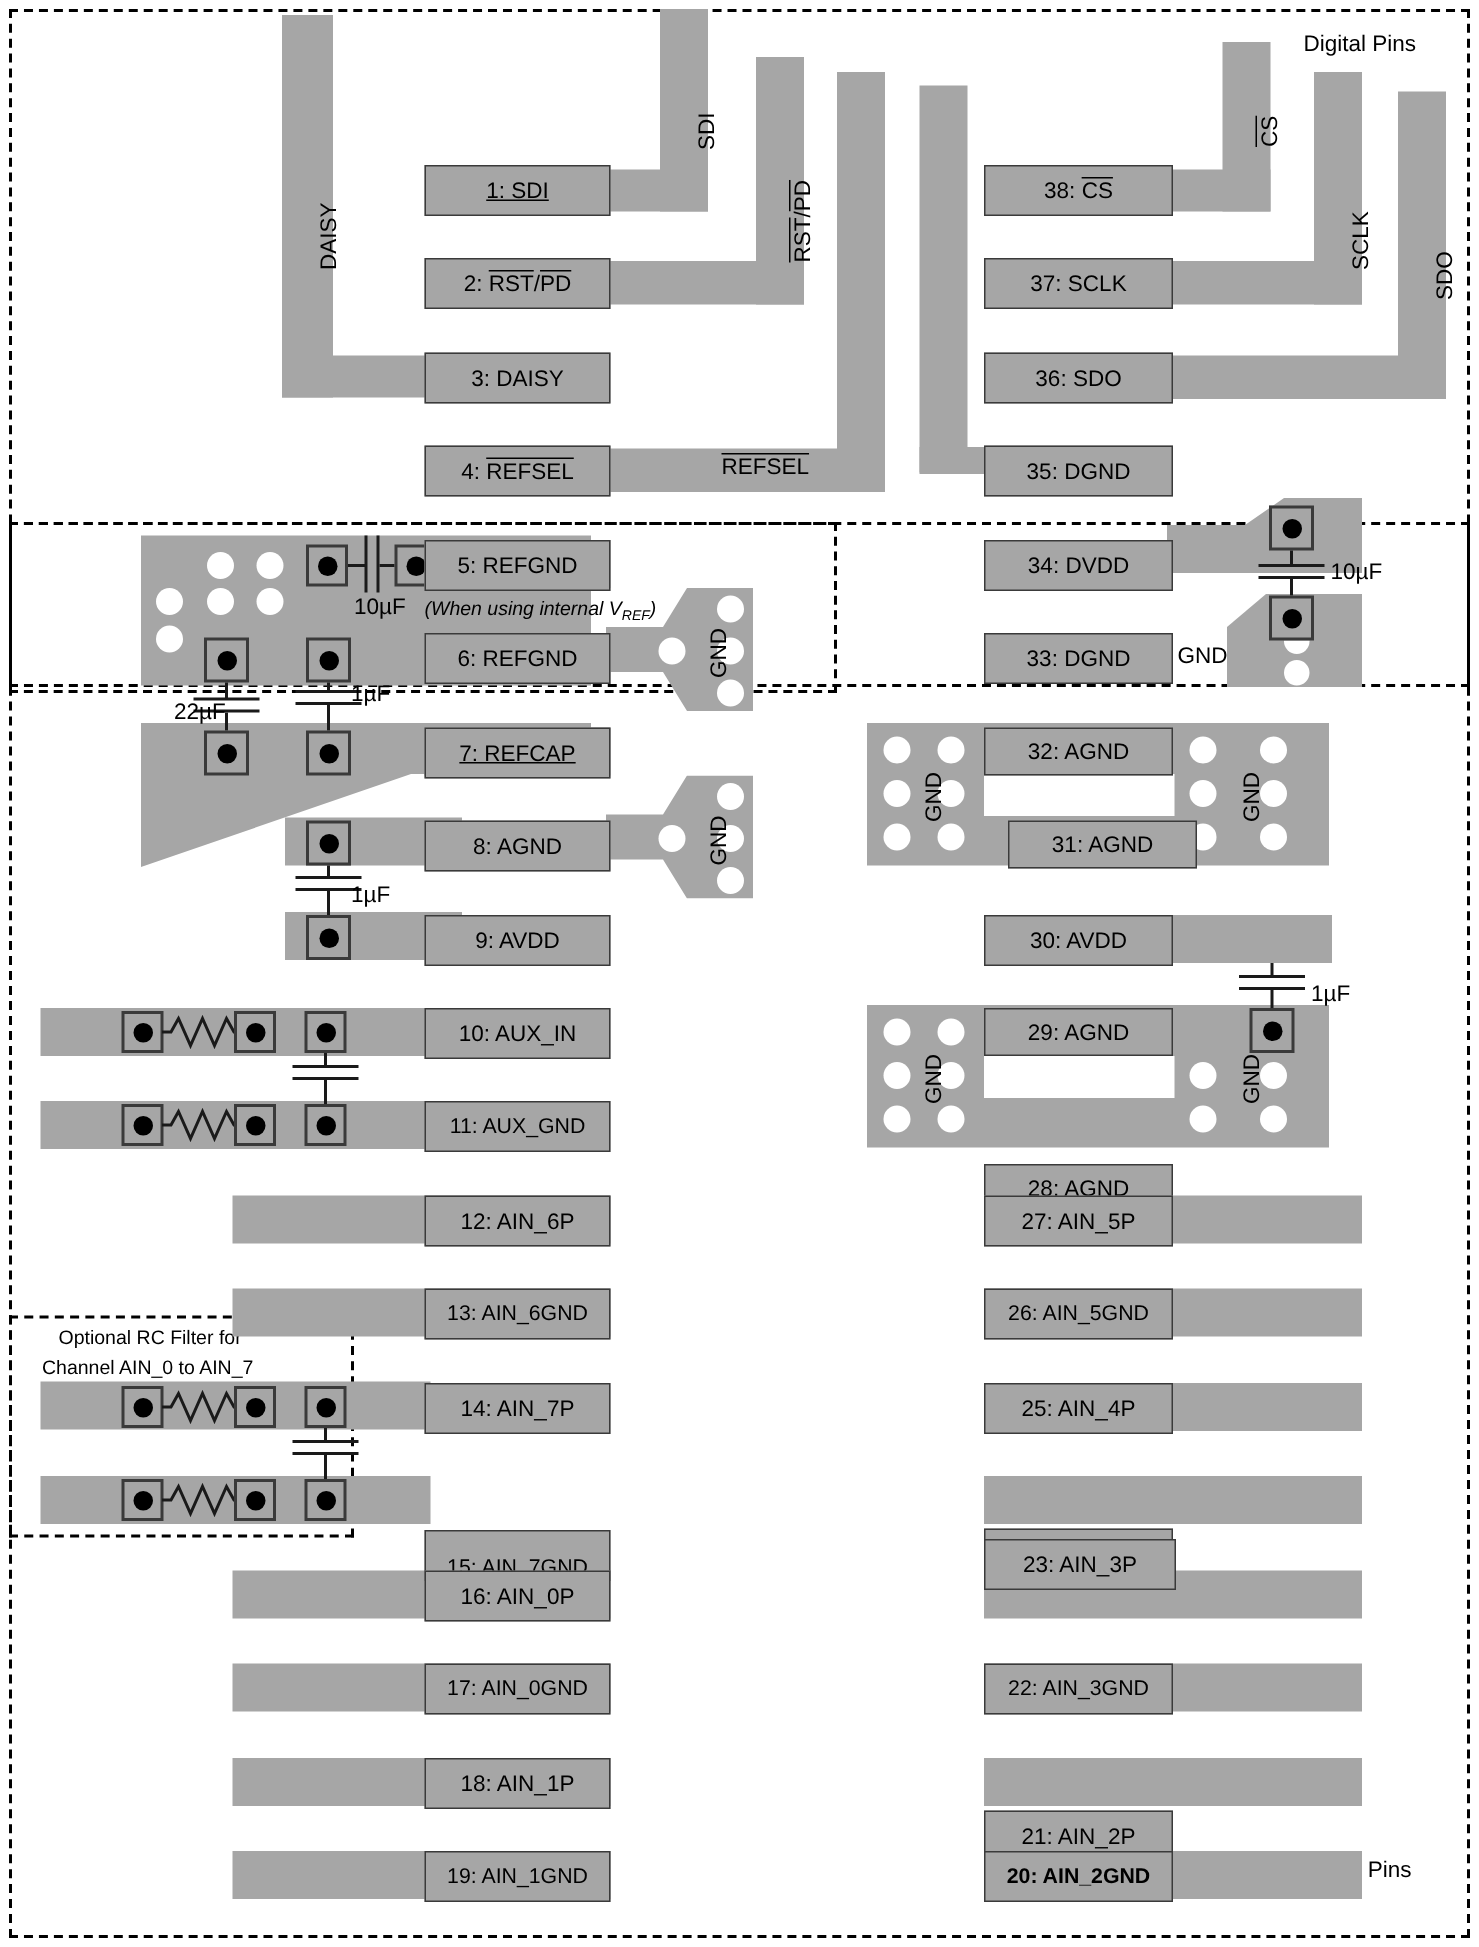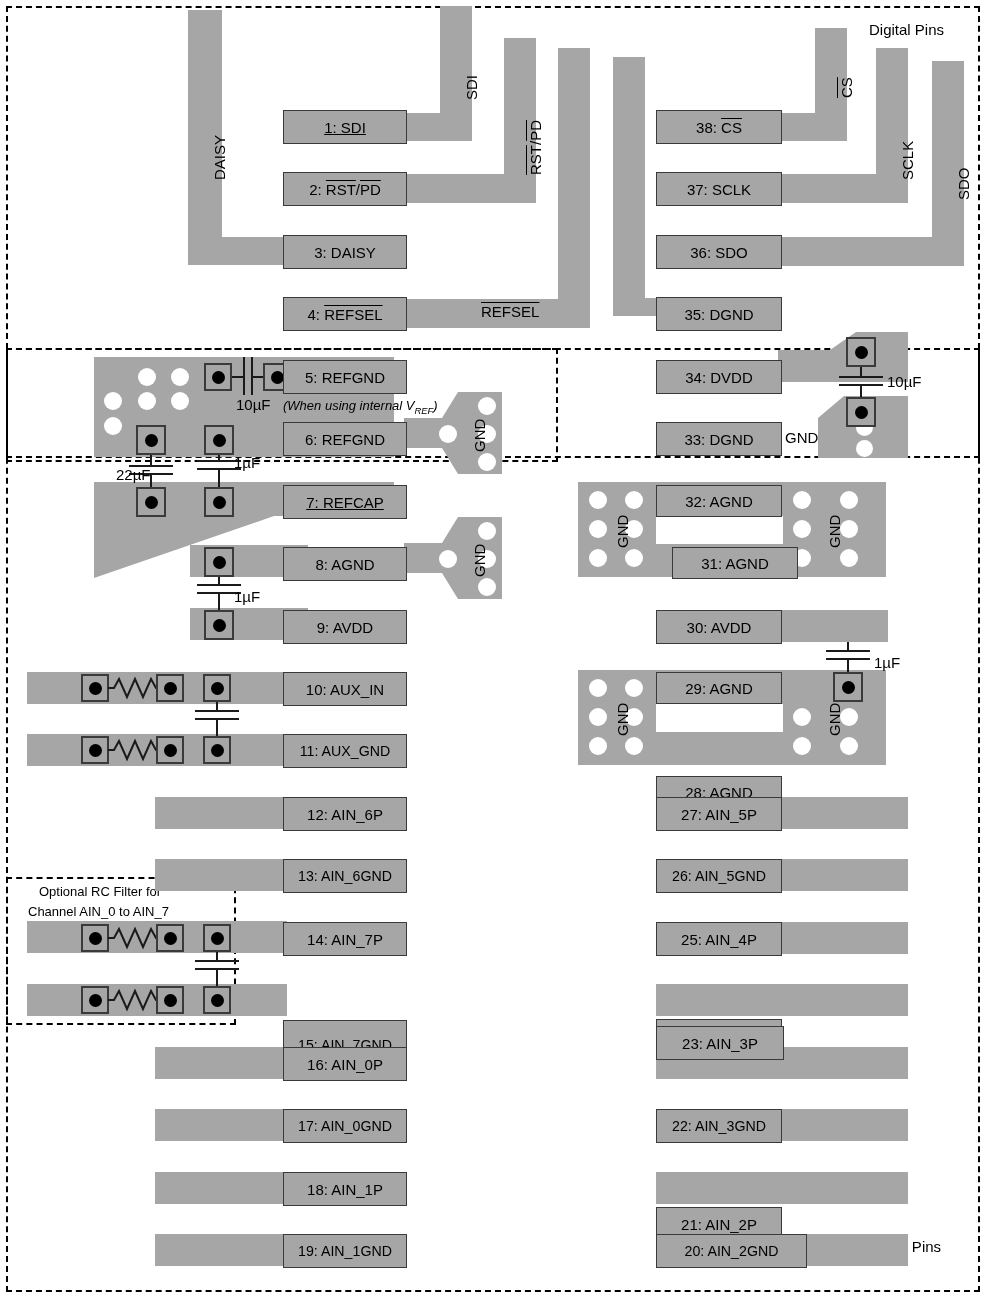--- a/index.html
+++ b/index.html
@@ -428,17 +428,17 @@
     </div>
   <div class="pad" style="left:656px;top:1026px;width:128px;height:34px;">
       <span>23: AIN_3P</span>
     </div>
   <div class="pad tight" style="left:656px;top:1109px;width:126px;height:34px;">
       <span>22: AIN_3GND</span>
     </div>
   <div class="pad" style="left:656px;top:1172px;width:126px;height:34px;margin-top:35px;">
       <span>21: AIN_2P</span>
     </div>
-  <div class="pad tight" style="left:656px;top:1234px;width:151px;height:34px;">
+  <div class="pad tight" style="left:656px;top:1234px;width:126px;height:34px;font-weight:bold;">
       <span>20: AIN_2GND</span>
     </div>
 
 </div>
 
 </body></html>

